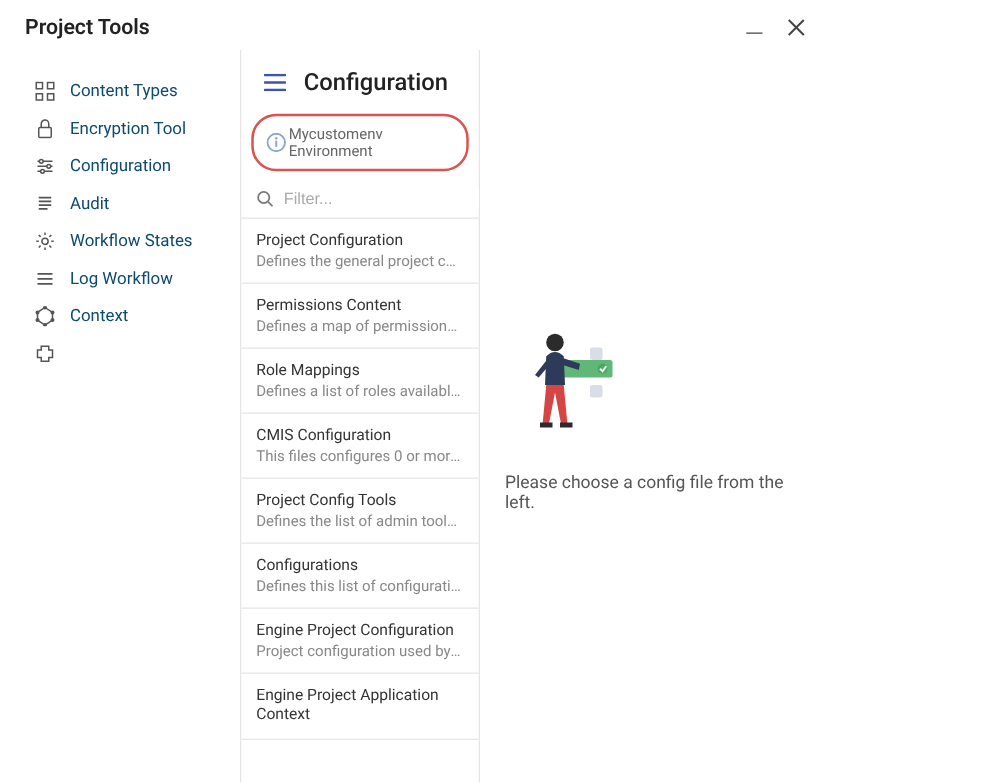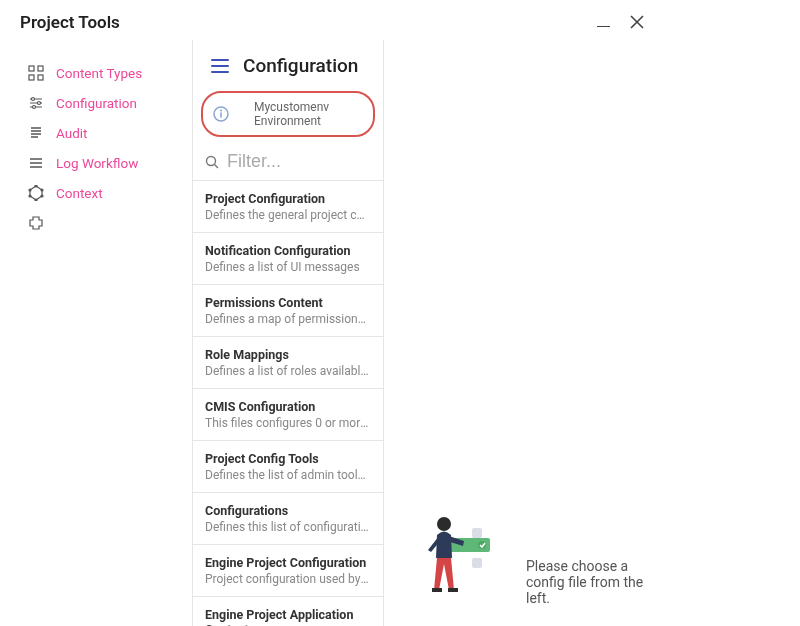--- a/index.html
+++ b/index.html
@@ -6,38 +6,38 @@
     body { font-family: -apple-system, BlinkMacSystemFont, "Segoe UI", Roboto, sans-serif; background: #fff; color: #333; width: 800px; height: 626px; overflow: hidden; }
     .window { width: 664px; height: 626px; display: flex; flex-direction: column; }
     .titlebar { display: flex; justify-content: space-between; align-items: center; padding: 12px 20px 8px 20px; }
     .titlebar-title { font-size: 17px; font-weight: 600; color: #222; }
     .titlebar-controls { display: flex; gap: 20px; align-items: center; }
     .titlebar-controls span { cursor: pointer; color: #444; font-size: 15px; }
     .minimize-line { width: 13px; height: 1.5px; background: #444; display: inline-block; }
     .close-x svg { width: 14px; height: 14px; }
     .body { flex: 1; display: flex; overflow: hidden; }
     .sidebar { width: 192px; padding: 18px 0 0 0; border-right: none; }
-    .sidebar-item { display: flex; align-items: flex-start; gap: 12px; padding: 7px 20px 7px 28px; font-size: 13.5px; color: #ec4899; cursor: pointer; }
+    .sidebar-item { display: flex; align-items: flex-start; gap: 12px; padding: 7px 20px 7px 28px; font-size: 13.5px; color: #0c4a6e; cursor: pointer; }
     .sidebar-item .icn { width: 16px; height: 16px; display: inline-flex; align-items: center; justify-content: center; color: #555; flex-shrink: 0; }
     .middle { width: 192px; border-left: 1px solid #e5e5e5; border-right: 1px solid #e5e5e5; display: flex; flex-direction: column; overflow: hidden; }
     .middle-header { display: flex; align-items: center; gap: 14px; padding: 14px 14px 14px 18px; }
     .hamburger { color: #3f51b5; }
     .middle-title { font-size: 19px; font-weight: 500; color: #222; }
-    .env-banner { margin: 0 8px 8px 8px; border: 2px solid #d9534f; border-radius: 20px; padding: 7px 10px; display: flex; align-items: center; gap: 25px; }
+    .env-banner { margin: 0 8px 8px 8px; border: 2px solid #d9534f; border-radius: 20px; padding: 7px 10px; display: flex; align-items: center; gap: 2px; }
     .env-banner .info-icn { width: 16px; height: 16px; color: #8aa7d1; }
     .env-banner .env-text { font-size: 12px; color: #666; }
     .filter-row { display: flex; align-items: center; gap: 8px; padding: 6px 12px 8px 12px; border-bottom: 1px solid #e5e5e5; }
     .filter-row .search-icn { color: #777; width: 14px; height: 14px; }
-    .filter-input { border: none; outline: none; font-size: 18px; color: #444; flex: 1; }
+    .filter-input { border: none; outline: none; font-size: 13px; color: #444; flex: 1; }
     .filter-input::placeholder { color: #aaa; }
     .config-list { flex: 1; overflow-y: auto; }
     .config-item { padding: 10px 12px; border-bottom: 1px solid #e5e5e5; cursor: pointer; }
-    .cfg-title { font-size: 12.5px; color: #333; display: block; margin-bottom: 2px; font-weight: bold; }
+    .cfg-title { font-size: 12.5px; color: #333; display: block; margin-bottom: 2px; }
     .cfg-desc { font-size: 12px; color: #888; display: block; white-space: nowrap; overflow: hidden; text-overflow: ellipsis; }
-    .detail { flex: 1; display: flex; flex-direction: row; align-items: flex-end; justify-content: center; gap: 22px; padding: 20px; }
+    .detail { flex: 1; display: flex; flex-direction: column; align-items: flex-start; justify-content: center; gap: 22px; padding: 20px; }
     .detail-text { font-size: 14px; color: #555; }
     .illus { width: 100px; height: 100px; }
     svg { display: block; }
   </style>
 </head>
 <body>
 
 <div class="window">
   <div class="titlebar">
     <div class="titlebar-title">Project Tools</div>
@@ -59,35 +59,53 @@
               <rect x="10" y="1" width="5" height="5"></rect>
               <rect x="1" y="10" width="5" height="5"></rect>
               <rect x="10" y="10" width="5" height="5"></rect>
             </svg>
           </span>
         <span>Content Types</span>
       </div>
       <div class="sidebar-item">
         <span class="icn">
             <svg viewBox="0 0 16 16" width="16" height="16" fill="none" stroke="#555" stroke-width="1.2">
+              <rect x="3" y="7" width="10" height="8" rx="1"></rect>
+              <path d="M5 7 V4 a3 3 0 0 1 6 0 V7"></path>
+            </svg>
+          </span>
+        <span>Encryption Tool</span>
+      </div>
+      <div class="sidebar-item">
+        <span class="icn">
+            <svg viewBox="0 0 16 16" width="16" height="16" fill="none" stroke="#555" stroke-width="1.2">
               <path d="M2 4 H14 M2 8 H14 M2 12 H14"></path>
               <circle cx="5" cy="4" r="1.5" fill="#fff"></circle>
               <circle cx="11" cy="8" r="1.5" fill="#fff"></circle>
               <circle cx="6" cy="12" r="1.5" fill="#fff"></circle>
             </svg>
           </span>
         <span>Configuration</span>
       </div>
       <div class="sidebar-item">
         <span class="icn">
             <svg viewBox="0 0 16 16" width="16" height="16" fill="none" stroke="#555" stroke-width="1.4">
               <path d="M3 3 H13 M3 6 H13 M3 9 H13 M3 12 H10"></path>
             </svg>
           </span>
         <span>Audit</span>
+      </div>
+      <div class="sidebar-item">
+        <span class="icn">
+            <svg viewBox="0 0 16 16" width="16" height="16" fill="none" stroke="#555" stroke-width="1.2">
+              <circle cx="8" cy="8" r="2.5"></circle>
+              <path d="M8 1 V3 M8 13 V15 M1 8 H3 M13 8 H15 M3 3 L4.5 4.5 M11.5 11.5 L13 13 M3 13 L4.5 11.5 M11.5 4.5 L13 3"></path>
+            </svg>
+          </span>
+        <span>Workflow States</span>
       </div>
       <div class="sidebar-item">
         <span class="icn">
             <svg viewBox="0 0 16 16" width="16" height="16" fill="none" stroke="#555" stroke-width="1.4">
               <path d="M2 4 H14 M2 8 H14 M2 12 H14"></path>
             </svg>
           </span>
         <span>Log Workflow</span>
       </div>
       <div class="sidebar-item">
@@ -138,24 +156,20 @@
               <circle cx="6" cy="6" r="4.5" fill="none" stroke="#777" stroke-width="1.4"></circle>
               <path d="M9.5 9.5 L13 13" stroke="#777" stroke-width="1.4"></path>
             </svg>
         </span>
         <input class="filter-input" type="text" placeholder="Filter..." style="">
       </div>
       <div class="config-list">
         <div class="config-item">
           <span class="cfg-title">Project Configuration</span>
           <span class="cfg-desc">Defines the general project confi…</span>
-        </div>
-        <div class="config-item">
-          <span class="cfg-title">Notification Configuration</span>
-          <span class="cfg-desc">Defines a list of UI messages</span>
         </div>
         <div class="config-item">
           <span class="cfg-title">Permissions Content</span>
           <span class="cfg-desc">Defines a map of permissions an…</span>
         </div>
         <div class="config-item">
           <span class="cfg-title">Role Mappings</span>
           <span class="cfg-desc">Defines a list of roles available in …</span>
         </div>
         <div class="config-item">

